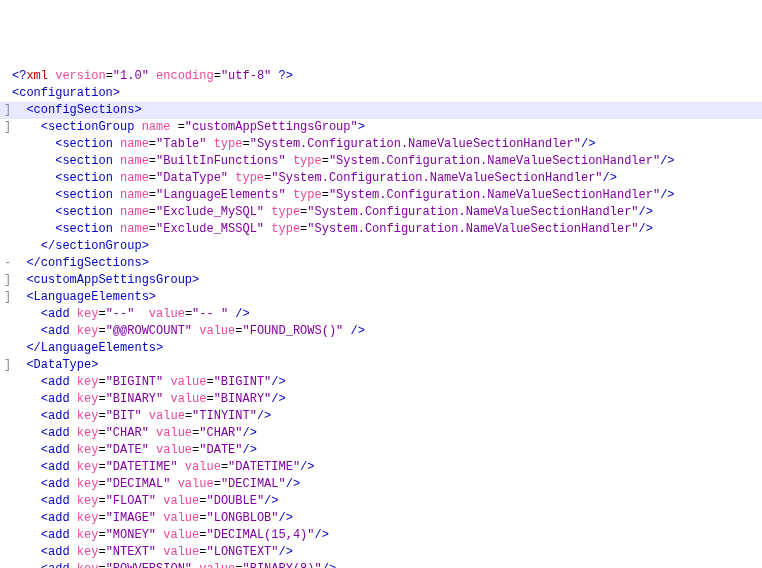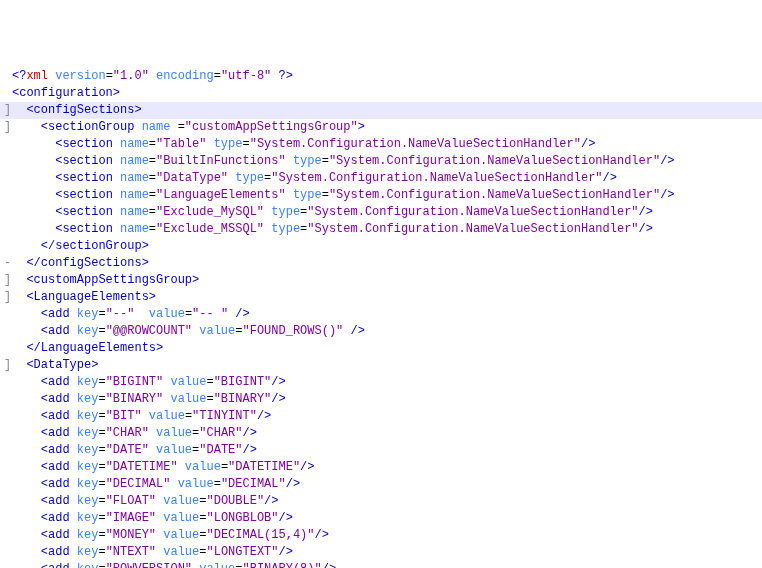--- a/index.html
+++ b/index.html
@@ -17,21 +17,21 @@
   }
   .line {
     display: block;
     padding: 0 4px;
   }
   .hl {
     background: #e8e8ff;
   }
   .pi { color: #c00000; text-align: right; }
   .tag { color: #0000c0; }
-  .attr { color: #3b82f6; text-align: right; }
+  .attr { color: #ec4899; text-align: right; }
   .val { color: #8000a0; }
   .eq { color: #000; }
   .gutter { color: #888; display: inline-block; width: 8px; }
 </style>
 </head>
 <body>
 
 
 
 <div class="code" id="code"><span class="line"><span class="gutter"></span><span class="tag">&lt;?</span><span class="pi">xml</span> <span class="attr">version</span><span class="eq">=</span><span class="val">"1.0"</span> <span class="attr">encoding</span><span class="eq">=</span><span class="val">"utf-8"</span> <span class="tag">?&gt;</span></span><span class="line"><span class="gutter"></span><span class="tag">&lt;configuration</span><span class="tag">&gt;</span></span><span class="line hl"><span class="gutter">]</span>  <span class="tag">&lt;configSections</span><span class="tag">&gt;</span></span><span class="line"><span class="gutter">]</span>    <span class="tag">&lt;sectionGroup</span> <span class="attr">name</span> <span class="eq">=</span><span class="val">"customAppSettingsGroup"</span><span class="tag">&gt;</span></span><span class="line"><span class="gutter"></span>      <span class="tag">&lt;section</span> <span class="attr">name</span><span class="eq">=</span><span class="val">"Table"</span> <span class="attr">type</span><span class="eq">=</span><span class="val">"System.Configuration.NameValueSectionHandler"</span><span class="tag">/&gt;</span></span><span class="line"><span class="gutter"></span>      <span class="tag">&lt;section</span> <span class="attr">name</span><span class="eq">=</span><span class="val">"BuiltInFunctions"</span> <span class="attr">type</span><span class="eq">=</span><span class="val">"System.Configuration.NameValueSectionHandler"</span><span class="tag">/&gt;</span></span><span class="line"><span class="gutter"></span>      <span class="tag">&lt;section</span> <span class="attr">name</span><span class="eq">=</span><span class="val">"DataType"</span> <span class="attr">type</span><span class="eq">=</span><span class="val">"System.Configuration.NameValueSectionHandler"</span><span class="tag">/&gt;</span></span><span class="line"><span class="gutter"></span>      <span class="tag">&lt;section</span> <span class="attr">name</span><span class="eq">=</span><span class="val">"LanguageElements"</span> <span class="attr">type</span><span class="eq">=</span><span class="val">"System.Configuration.NameValueSectionHandler"</span><span class="tag">/&gt;</span></span><span class="line"><span class="gutter"></span>      <span class="tag">&lt;section</span> <span class="attr">name</span><span class="eq">=</span><span class="val">"Exclude_MySQL"</span> <span class="attr">type</span><span class="eq">=</span><span class="val">"System.Configuration.NameValueSectionHandler"</span><span class="tag">/&gt;</span></span><span class="line"><span class="gutter"></span>      <span class="tag">&lt;section</span> <span class="attr">name</span><span class="eq">=</span><span class="val">"Exclude_MSSQL"</span> <span class="attr">type</span><span class="eq">=</span><span class="val">"System.Configuration.NameValueSectionHandler"</span><span class="tag">/&gt;</span></span><span class="line"><span class="gutter"></span>    <span class="tag">&lt;/sectionGroup&gt;</span></span><span class="line"><span class="gutter">-</span>  <span class="tag">&lt;/configSections&gt;</span></span><span class="line"><span class="gutter">]</span>  <span class="tag">&lt;customAppSettingsGroup</span><span class="tag">&gt;</span></span><span class="line"><span class="gutter">]</span>  <span class="tag">&lt;LanguageElements</span><span class="tag">&gt;</span></span><span class="line"><span class="gutter"></span>    <span class="tag">&lt;add</span> <span class="attr">key</span><span class="eq">=</span><span class="val">"--"</span>  <span class="attr">value</span><span class="eq">=</span><span class="val">"-- "</span> <span class="tag">/&gt;</span></span><span class="line"><span class="gutter"></span>    <span class="tag">&lt;add</span> <span class="attr">key</span><span class="eq">=</span><span class="val">"@@ROWCOUNT"</span> <span class="attr">value</span><span class="eq">=</span><span class="val">"FOUND_ROWS()"</span> <span class="tag">/&gt;</span></span><span class="line"><span class="gutter"></span>  <span class="tag">&lt;/LanguageElements&gt;</span></span><span class="line"><span class="gutter">]</span>  <span class="tag">&lt;DataType</span><span class="tag">&gt;</span></span><span class="line"><span class="gutter"></span>    <span class="tag">&lt;add</span> <span class="attr">key</span><span class="eq">=</span><span class="val">"BIGINT"</span> <span class="attr">value</span><span class="eq">=</span><span class="val">"BIGINT"</span><span class="tag">/&gt;</span></span><span class="line"><span class="gutter"></span>    <span class="tag">&lt;add</span> <span class="attr">key</span><span class="eq">=</span><span class="val">"BINARY"</span> <span class="attr">value</span><span class="eq">=</span><span class="val">"BINARY"</span><span class="tag">/&gt;</span></span><span class="line"><span class="gutter"></span>    <span class="tag">&lt;add</span> <span class="attr">key</span><span class="eq">=</span><span class="val">"BIT"</span> <span class="attr">value</span><span class="eq">=</span><span class="val">"TINYINT"</span><span class="tag">/&gt;</span></span><span class="line"><span class="gutter"></span>    <span class="tag">&lt;add</span> <span class="attr">key</span><span class="eq">=</span><span class="val">"CHAR"</span> <span class="attr">value</span><span class="eq">=</span><span class="val">"CHAR"</span><span class="tag">/&gt;</span></span><span class="line"><span class="gutter"></span>    <span class="tag">&lt;add</span> <span class="attr">key</span><span class="eq">=</span><span class="val">"DATE"</span> <span class="attr">value</span><span class="eq">=</span><span class="val">"DATE"</span><span class="tag">/&gt;</span></span><span class="line"><span class="gutter"></span>    <span class="tag">&lt;add</span> <span class="attr">key</span><span class="eq">=</span><span class="val">"DATETIME"</span> <span class="attr">value</span><span class="eq">=</span><span class="val">"DATETIME"</span><span class="tag">/&gt;</span></span><span class="line"><span class="gutter"></span>    <span class="tag">&lt;add</span> <span class="attr">key</span><span class="eq">=</span><span class="val">"DECIMAL"</span> <span class="attr">value</span><span class="eq">=</span><span class="val">"DECIMAL"</span><span class="tag">/&gt;</span></span><span class="line"><span class="gutter"></span>    <span class="tag">&lt;add</span> <span class="attr">key</span><span class="eq">=</span><span class="val">"FLOAT"</span> <span class="attr">value</span><span class="eq">=</span><span class="val">"DOUBLE"</span><span class="tag">/&gt;</span></span><span class="line"><span class="gutter"></span>    <span class="tag">&lt;add</span> <span class="attr">key</span><span class="eq">=</span><span class="val">"IMAGE"</span> <span class="attr">value</span><span class="eq">=</span><span class="val">"LONGBLOB"</span><span class="tag">/&gt;</span></span><span class="line"><span class="gutter"></span>    <span class="tag">&lt;add</span> <span class="attr">key</span><span class="eq">=</span><span class="val">"MONEY"</span> <span class="attr">value</span><span class="eq">=</span><span class="val">"DECIMAL(15,4)"</span><span class="tag">/&gt;</span></span><span class="line"><span class="gutter"></span>    <span class="tag">&lt;add</span> <span class="attr">key</span><span class="eq">=</span><span class="val">"NTEXT"</span> <span class="attr">value</span><span class="eq">=</span><span class="val">"LONGTEXT"</span><span class="tag">/&gt;</span></span><span class="line"><span class="gutter"></span>    <span class="tag">&lt;add</span> <span class="attr">key</span><span class="eq">=</span><span class="val">"ROWVERSION"</span> <span class="attr">value</span><span class="eq">=</span><span class="val">"BINARY(8)"</span><span class="tag">/&gt;</span></span></div>

